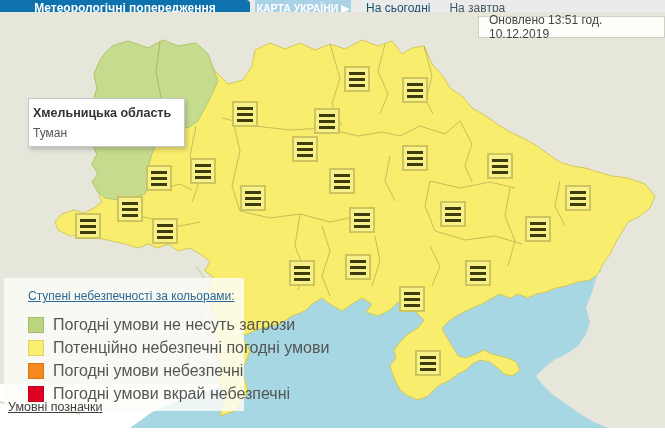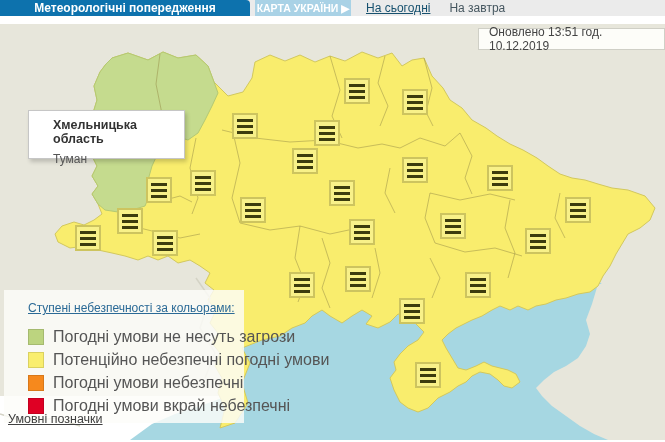--- a/index.html
+++ b/index.html
@@ -15,41 +15,41 @@
     align-items:center; justify-content:center; border-radius:0 4px 0 0;
     cursor:pointer; }
   .tab-map { margin-left:5px; width:96px; background:var(--header-tab-map,#a9d2e6);
     color:#fff; font-weight:bold; font-size:10.5px; display:flex;
     align-items:center; justify-content:center; cursor:pointer; }
   .hdr-link { display:flex; align-items:center; font-size:12px; cursor:pointer; }
   #link-today { margin-left:15px; color:#17516f; text-decoration:underline; }
   #link-tomorrow { margin-left:19px; color:#45565f; text-decoration:none; }
 
   
-  #map { position:absolute; top:24px; left:0; width:665px; height:372px;
+  #map { position:absolute; top:12px; left:0; width:665px; height:372px;
     background:var(--outside-land,#e7e6db); }
   #map svg { position:absolute; top:0; left:0; }
   .sea-path  { fill:var(--sea,#a6d7e2); }
   .outside   { fill:var(--outside-land,#e7e6db); }
   .ukr-path  { fill:var(--region-warning,#f9ed6d); stroke:#d2c85e; stroke-width:1; }
   .safe-path { fill:var(--region-safe,#c5db8e); stroke:#b4c973; stroke-width:1; }
   .oblast-line { fill:none; stroke:rgba(150,140,70,0.5); stroke-width:1; }
   .foreign-line { fill:none; stroke:#d4d3c5; stroke-width:1.5; }
 
   
   .fog-icon { position:absolute; width:26px; height:26px;
     background:#f8f189; border:2px solid #cdc45f; cursor:pointer; }
   .fog-icon::after { content:""; display:block; width:16px; height:15px;
     margin:4px auto 0;
     background:repeating-linear-gradient(to bottom,#3c3c0e 0 3px,#f8f189 3px 6px); }
 
   
   #tooltip { position:absolute; left:28px; top:86px; width:157px; height:49px;
     background:#fff; border:1px solid #c6c6c6; box-shadow:2px 3px 4px rgba(0,0,0,.18);
-    padding:7px 24px; z-index:5; }
+    padding:7px 4px; z-index:5; }
   #tooltip .tt-title { font-size:12.5px; font-weight:bold; color:#333; }
   #tooltip .tt-sub   { font-size:12px; color:#555; margin-top:6px; }
 
   
   #legend { position:absolute; left:4px; top:266px; width:240px;
     background:rgba(252,252,249,0.82); padding:8px 6px 6px 22px; z-index:4; }
   #legend-title { display:inline-block; font-size:12px; color:#2b6a96;
     text-decoration:underline; margin:0 0 10px 2px; cursor:pointer; }
   .legend-row { display:flex; align-items:center; height:23px; }
   .legend-swatch { width:16px; height:16px; border:1px solid rgba(0,0,0,0.12);

